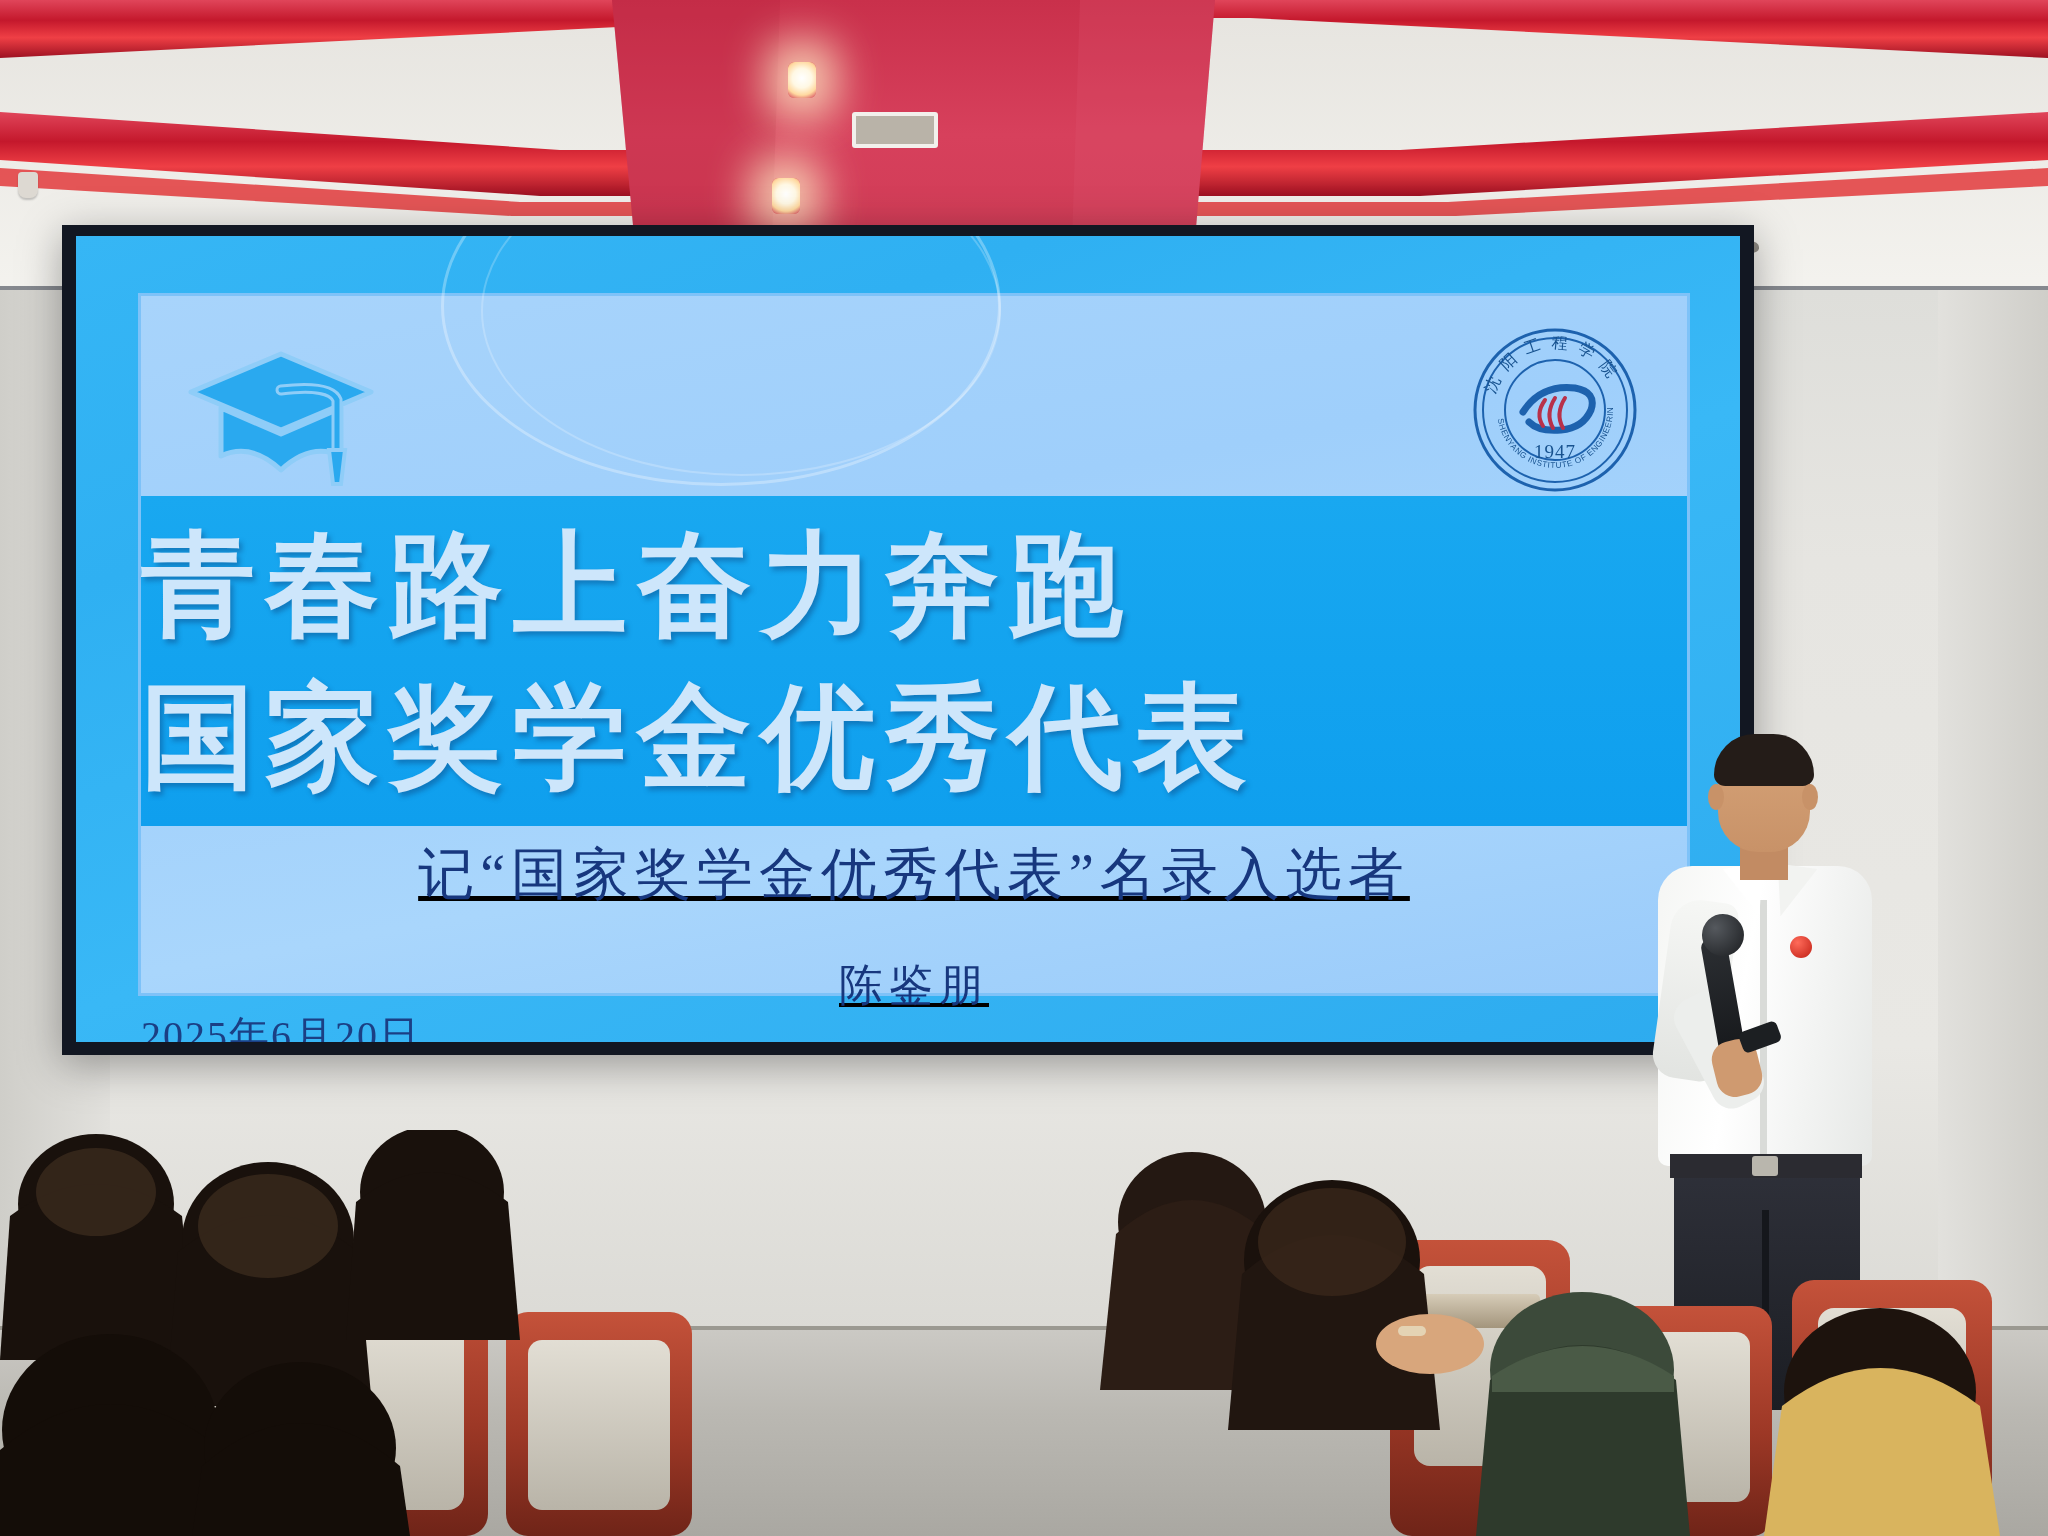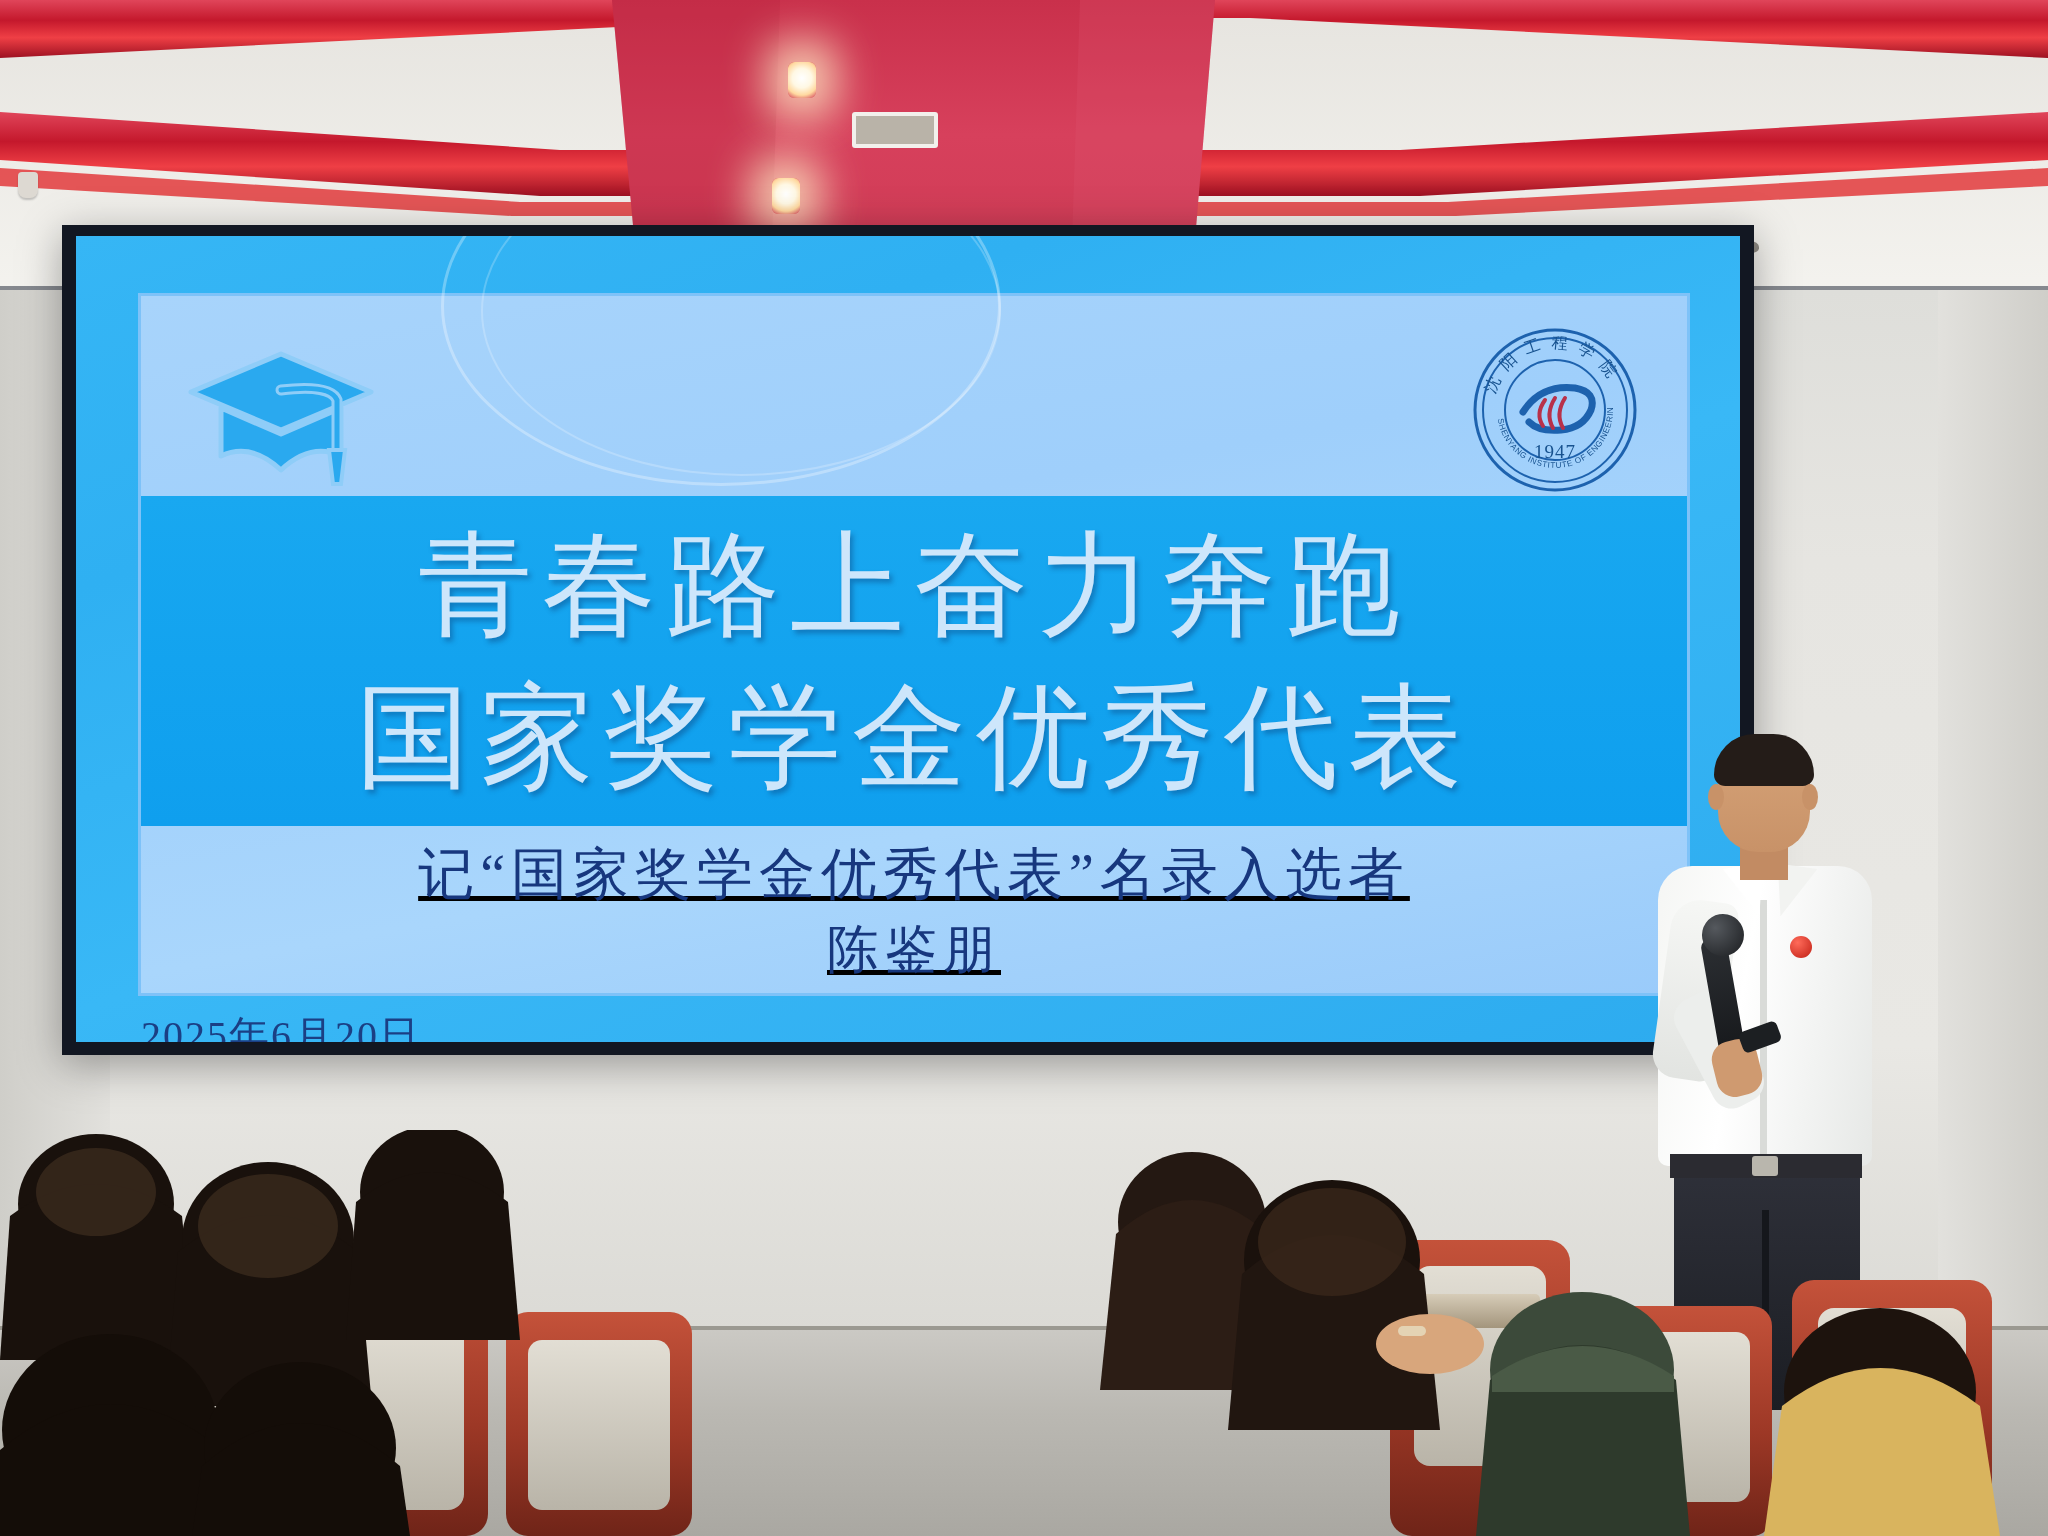--- a/index.html
+++ b/index.html
@@ -84,44 +84,45 @@
   .cap-logo { position: absolute; left: 40px; top: 42px; width: 200px; height: 150px; }
   .seal-logo {
     position: absolute; right: 48px; top: 30px; width: 168px; height: 168px;
   }
 
   .title-band {
     position: absolute; left: 0; right: 0; top: 200px; height: 330px;
     background: linear-gradient(#19a8f0 0%, #13a3ef 50%, #0f9fee 100%);
   }
   .title-line {
-    text-align: center;
+    text-align: left;
     font-family: "Liberation Serif", "DejaVu Serif", serif;
     font-size: 114px;
     line-height: 152px;
     letter-spacing: 10px;
     color: #cde6fb;
     text-shadow: 3px 4px 5px rgba(10,70,130,.45);
-    font-weight: 400;
+    font-weight: 700;
     white-space: nowrap;
   }
   .t1 { margin-top: 14px; }
 
   .sub-wrap {
     position: absolute; left: 0; right: 0; top: 540px; text-align: center; text-decoration: underline;
   }
   .subtitle {
     font-family: "Liberation Serif", "DejaVu Serif", serif;
     font-size: 56px; line-height: 76px; letter-spacing: 6px;
     color: #17377e; white-space: nowrap;
   }
   .presenter {
     font-family: "Liberation Serif", "DejaVu Serif", serif;
-    font-size: 52px; line-height: 76px; letter-spacing: 6px;
+    font-size: 44px; line-height: 76px; letter-spacing: 6px;
     color: #17377e;
+    margin-top: 36px;
   }
   .date-line {
     position: absolute; left: 0; right: 0; top: 712px; 
     font-family: "Liberation Serif", "DejaVu Serif", serif;
     font-size: 40px; letter-spacing: 2px; color: #1b3f84;
   }
 
   
   .speaker { position: absolute; left: 1640px; top: 740px; width: 270px; height: 660px; }
   .sp-head {

